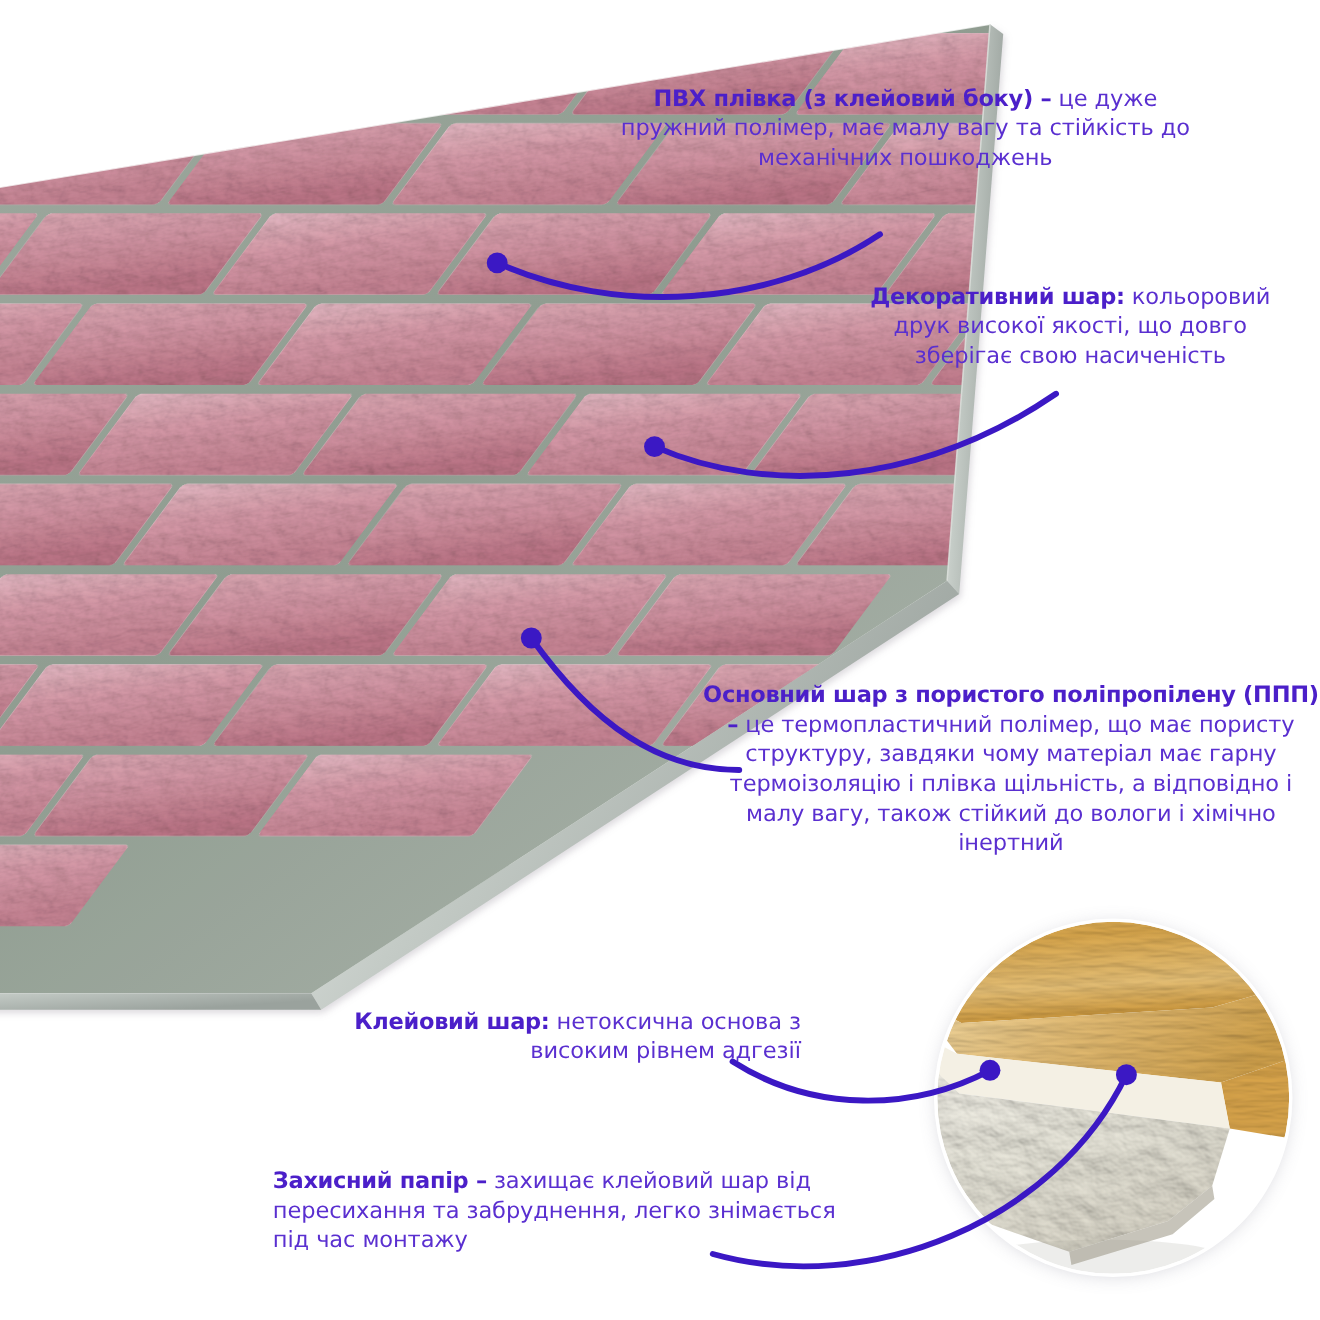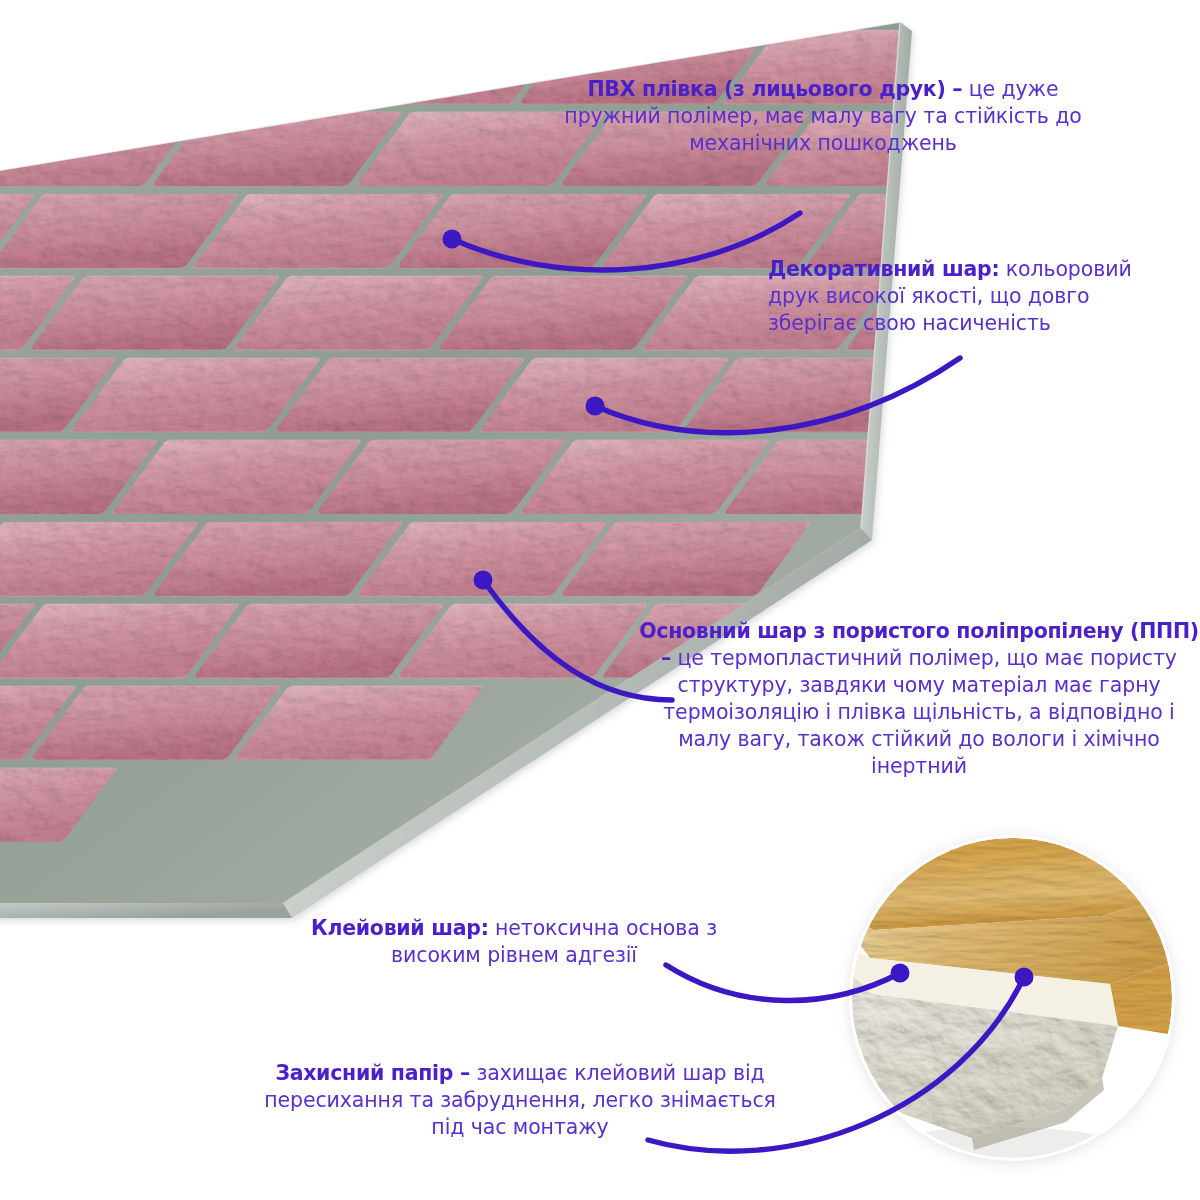--- a/index.html
+++ b/index.html
@@ -34,24 +34,24 @@
     letter-spacing: -0.1px;
     -webkit-font-smoothing: antialiased;
   }
   .callout b {
     font-weight: 700;
     color: #4b1fc9;
     letter-spacing: -0.3px;
   }
 
   #callout-pvc    { left: 556px;  top: 76px;  width: 534px; text-align: center; }
-  #callout-deco   { left: 768px;  top: 256px; width: 410px; text-align: left; }
+  #callout-deco   { left: 768px;  top: 256px; width: 410px; text-align: center; }
   #callout-base   { left: 636px;  top: 618px; width: 566px; text-align: center; }
-  #callout-glue   { left: 300px;  top: 915px; width: 428px; text-align: center; }
-  #callout-paper  { left: 248px;  top: 1060px; width: 544px; text-align: center; }
+  #callout-glue   { left: 300px;  top: 915px; width: 428px; text-align: right; }
+  #callout-paper  { left: 248px;  top: 1060px; width: 544px; }
 
   
   #leaders {
     position: absolute;
     left: 0; top: 0;
     width: 1200px; height: 1200px;
     pointer-events: none;
   }
 
   
@@ -375,21 +375,21 @@
     <g fill="#3b18c4" stroke="none">
       <circle cx="452" cy="239" r="9.5"></circle>
       <circle cx="595" cy="406" r="9.5"></circle>
       <circle cx="483" cy="580" r="9.5"></circle>
       <circle cx="900" cy="973" r="9.5"></circle>
       <circle cx="1024" cy="977" r="9.5"></circle>
     </g>
   </svg>
 
   <div class="callout" id="callout-pvc">
-    <b>ПВХ плівка (з лицьового друк) –</b><span> це дуже пружний полімер, має малу вагу та стійкість до механічних пошкоджень</span>
+    <b>ПВХ плівка (з клейовий боку) –</b><span> це дуже пружний полімер, має малу вагу та стійкість до механічних пошкоджень</span>
   </div>
 
   <div class="callout" id="callout-deco">
     <b>Декоративний шар:</b><span> кольоровий друк високої якості, що довго зберігає свою насиченість</span>
   </div>
 
   <div class="callout" id="callout-base">
     <b>Основний шар з пористого поліпропілену (ППП) –</b><span> це термопластичний полімер, що має пористу структуру, завдяки чому матеріал має гарну термоізоляцію і плівка щільність, а відповідно і малу вагу, також стійкий до вологи і хімічно інертний</span>
   </div>
 

